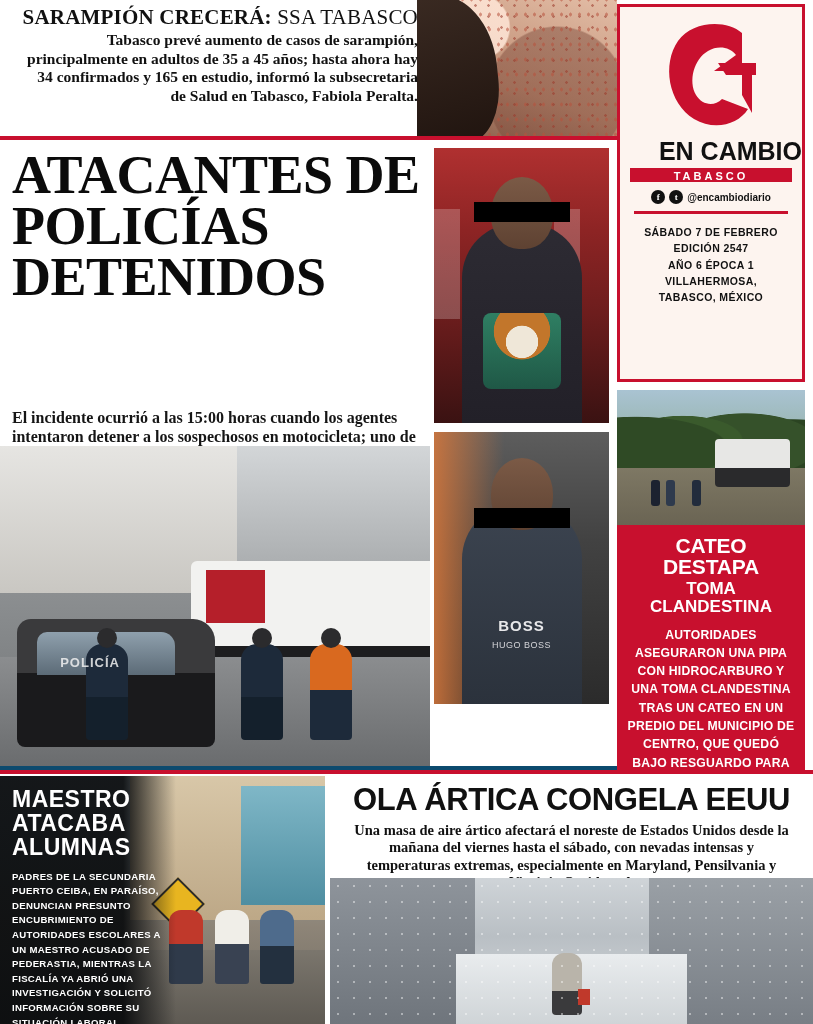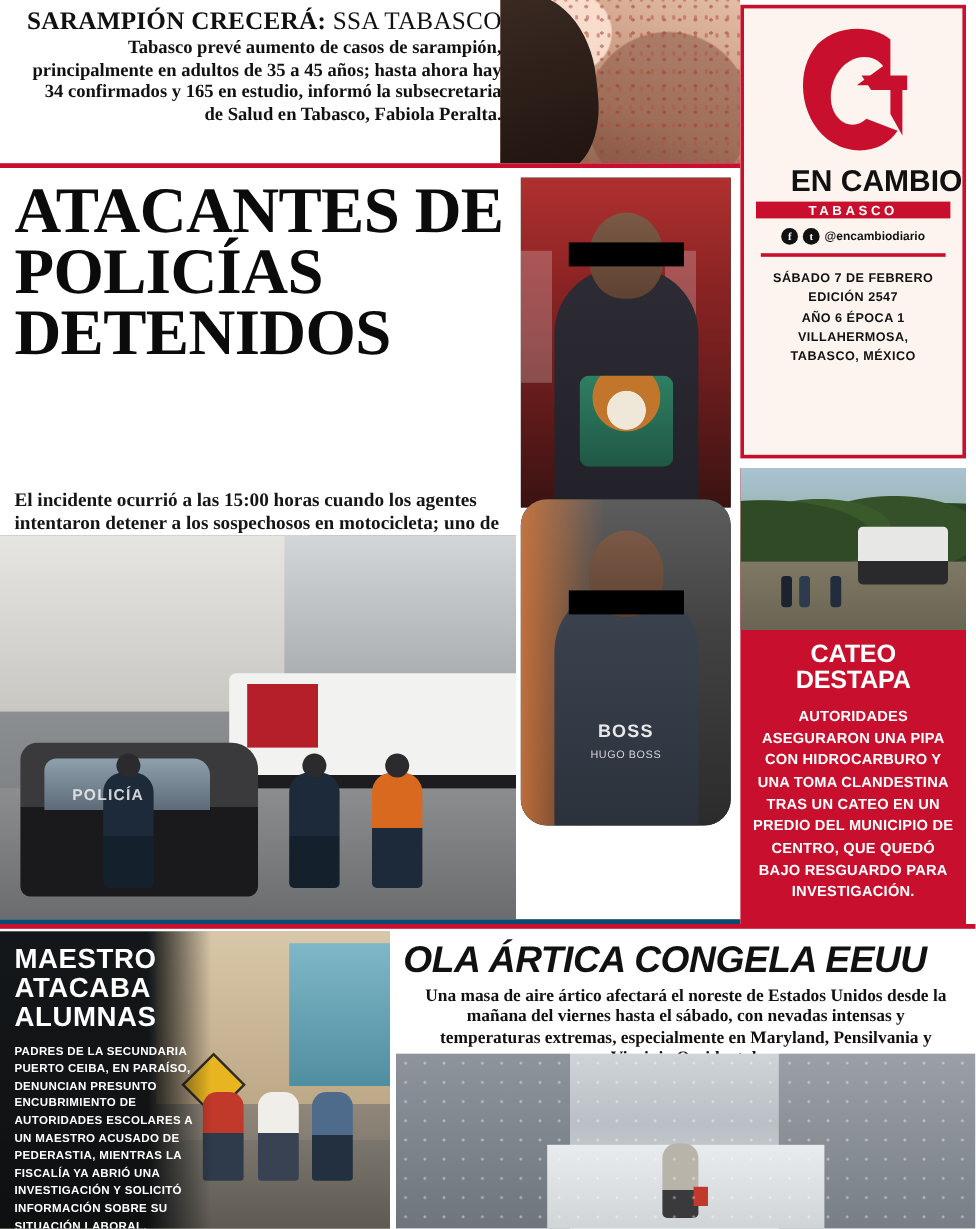--- a/index.html
+++ b/index.html
@@ -129,21 +129,21 @@
 
   
   .suspect {
     position: absolute;
     right: 8px;
     width: 175px;
     overflow: hidden;
     background: #2a2a2a;
   }
   .suspect1 { top: 4px; height: 275px; }
-  .suspect2 { top: 272px; height: 272px; border-radius: 22px; }
+  .suspect2 { top: 288px; height: 272px; }
   .susp-bg-1 {
     position: absolute; inset: 0;
     background: linear-gradient(180deg,#b03030 0%, #8d2424 30%, #6d1d1d 60%, #3a1212 100%);
   }
   .susp-bg-1::after {
     content: "";
     position: absolute; left: 0; top: 22%; width: 100%; height: 40%;
     background: repeating-linear-gradient(90deg, rgba(255,255,255,.22) 0 26px, rgba(255,255,255,0) 26px 60px);
   }
   .susp-bg-2 {
@@ -458,24 +458,24 @@
     position: absolute;
     left: 330px; top: 776px;
     width: 483px; height: 248px;
     background: #fff;
     overflow: hidden;
   }
   .ola-title {
     font-family: "Liberation Sans", sans-serif;
     font-weight: bold;
     font-size: 31px;
+    text-align: center;
     color: #111;
     margin: 6px 6px 0 6px;
     letter-spacing: -0.4px;
-    font-style: italic;
   }
   .ola-body {
     font-family: "Liberation Serif", serif;
     font-weight: bold;
     font-size: 14.5px;
     line-height: 1.2;
     text-align: center;
     color: #111;
     margin: 4px 16px 0 16px;
   }
@@ -611,20 +611,21 @@
   <div class="cateo">
     <div class="cateo-photo">
       <div class="trees"></div>
       <div class="ground"></div>
       <div class="tanker"></div>
       <div class="fig f1"></div>
       <div class="fig f2"></div>
       <div class="fig f3"></div>
     </div>
     <div class="cateo-title">CATEO DESTAPA</div>
+    <div class="cateo-sub">TOMA CLANDESTINA</div>
     <div class="cateo-body">AUTORIDADES ASEGURARON UNA PIPA CON HIDROCARBURO Y UNA TOMA CLANDESTINA TRAS UN CATEO EN UN PREDIO DEL MUNICIPIO DE CENTRO, QUE QUEDÓ BAJO RESGUARDO PARA INVESTIGACIÓN.</div>
   </div>
 
   <div class="bottom-rule"></div>
 
   <div class="maestro">
     <div class="maestro-photo">
       <div class="bldg"></div>
       <div class="bldg2"></div>
       <div class="sign"></div>

